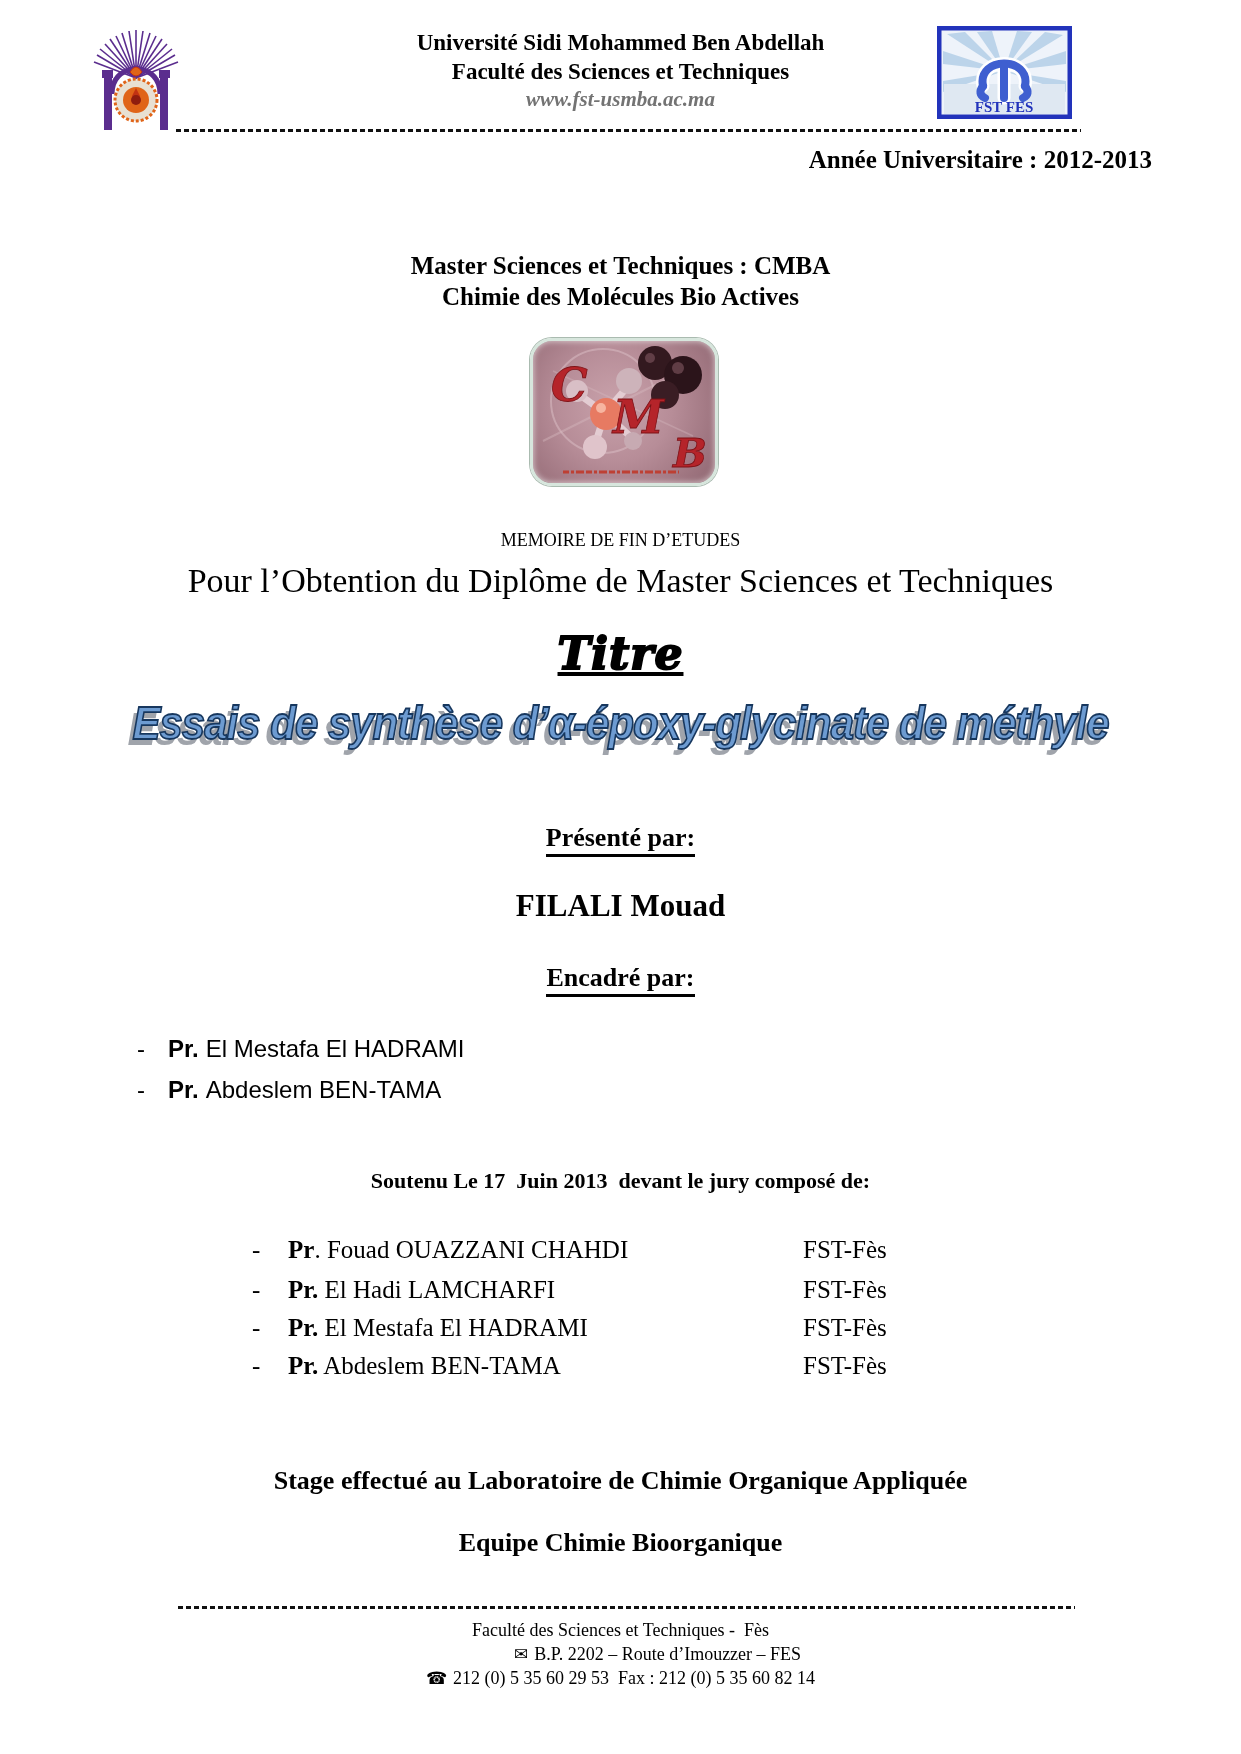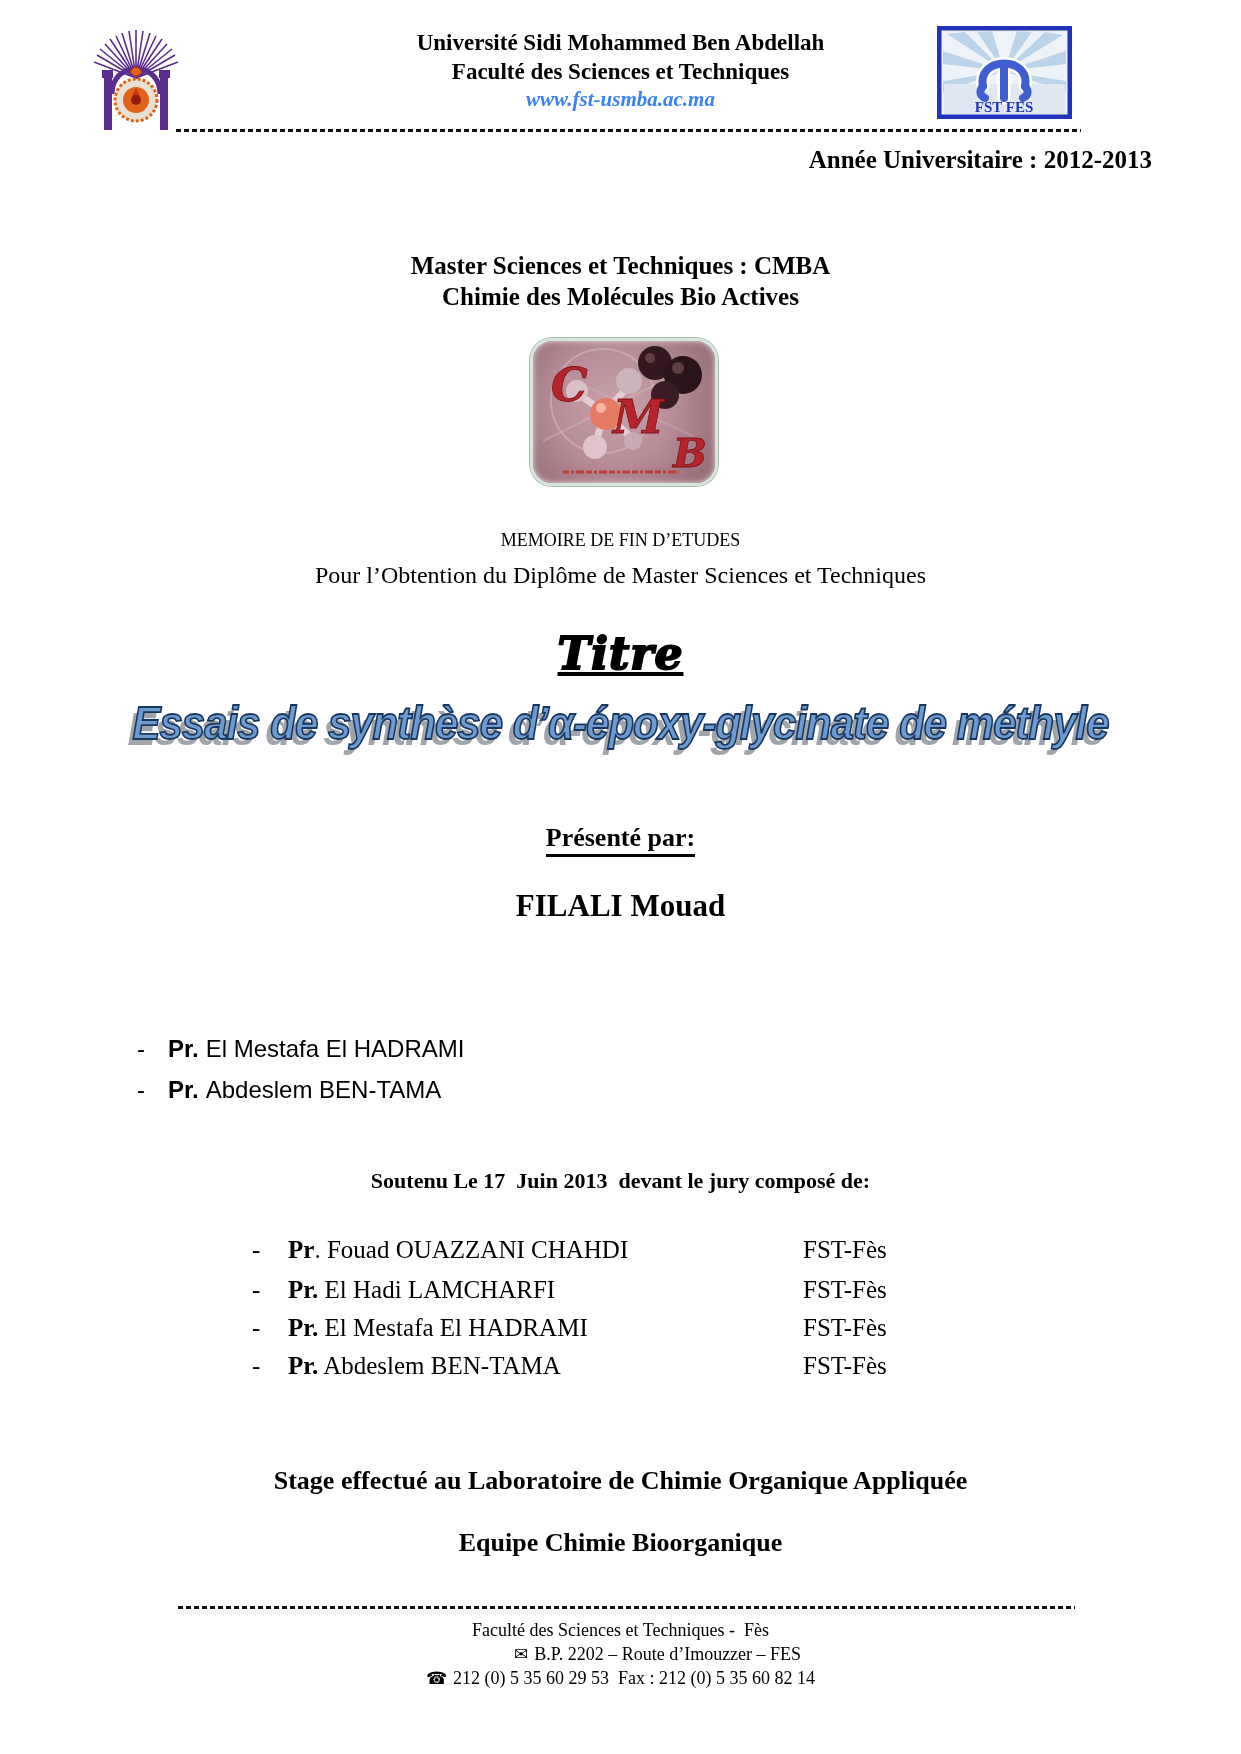--- a/index.html
+++ b/index.html
@@ -10,29 +10,29 @@
     background:#ffffff;
     font-family:"Liberation Serif",serif;
     color:#000;
     overflow:hidden;
   }
   .abs{position:absolute;}
   .center{left:0;width:100%;text-align:center;}
 
   
   .hdr-line{font-size:23px;font-weight:bold;line-height:29px;font-family:Liberation Serif, serif;}
-  .hdr-site{font-size:21px;font-weight:bold;font-style:italic;color:#3b82f6;line-height:27px;}
+  .hdr-site{font-size:21px;font-weight:bold;font-style:italic;color:#737373;line-height:27px;}
   .dashes{height:3px;background:repeating-linear-gradient(90deg,#111 0 5px,transparent 5px 8px);}
   .annee{font-size:25px;font-weight:bold;}
 
   
   .prog{font-size:25px;font-weight:bold;line-height:31px;}
 
   .memoire-title{font-size:18px;font-weight:normal;}
-  .memoire-sub{font-size:24px;}
+  .memoire-sub{font-size:34px;}
 
   .titre{
     font-family:"DejaVu Serif",serif;
     font-weight:bold;font-style:italic;
     font-size:44px;
     -webkit-text-stroke:2px #000;
     letter-spacing:1px;
     text-decoration:underline;
   }
   .wordart{
@@ -210,20 +210,23 @@
 
   <div class="abs center titre" style="top:628px;">Titre</div>
 
   <div class="abs center wordart" style="top:700px;">Essais de synthèse d’α-époxy-glycinate de méthyle</div>
 
   <div class="abs center label-underline" style="top:823px;">
     <span class="u">Présenté par:</span>
   </div>
   <div class="abs center author" style="top:888px;">FILALI Mouad</div>
 
+  <div class="abs center label-underline" style="top:963px;">
+    <span class="u">Encadré par:</span>
+  </div>
 
   <div class="abs sup-row" style="top:1035px;">
     <span class="bullet">-</span>
     <span class="pr">Pr.</span>
     <span>El Mestafa El HADRAMI</span>
   </div>
   <div class="abs sup-row" style="top:1076px;">
     <span class="bullet">-</span>
     <span class="pr">Pr.</span>
     <span>Abdeslem BEN-TAMA</span>

